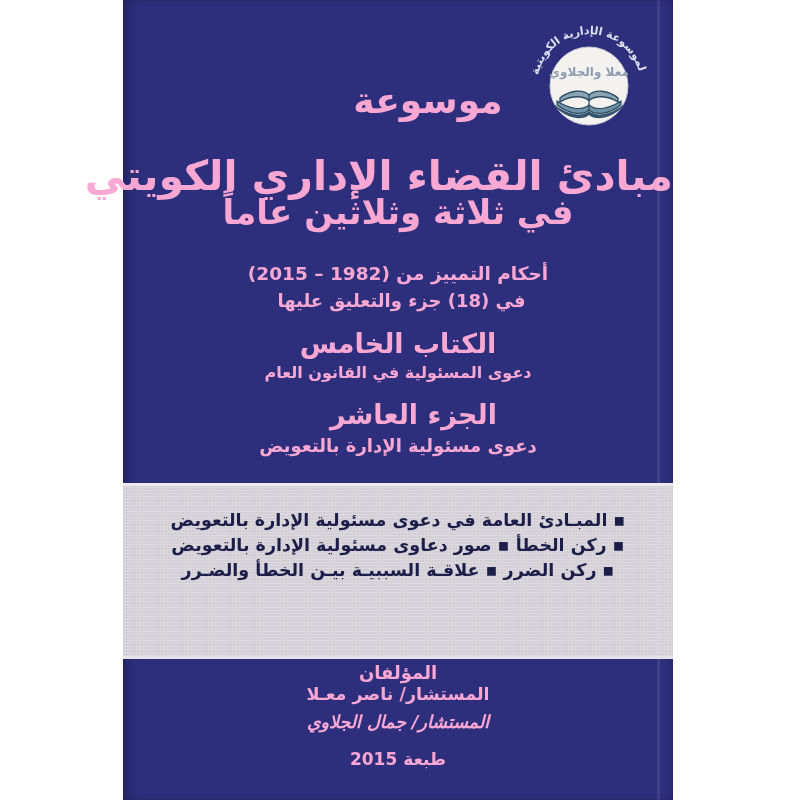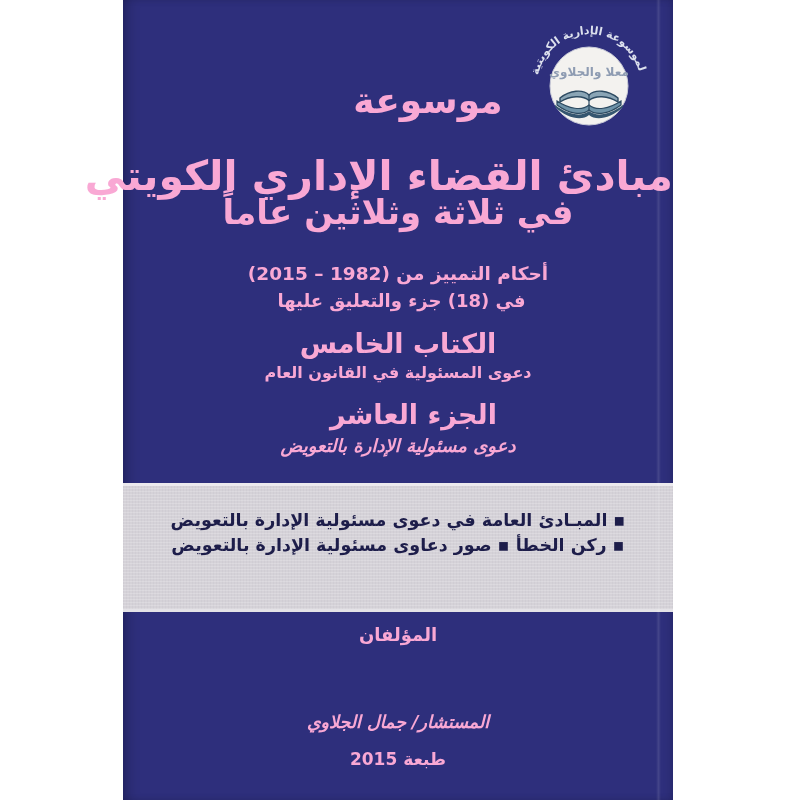--- a/index.html
+++ b/index.html
@@ -24,38 +24,38 @@
     color:#f9a8d4;font-weight:bold;white-space:nowrap;
   }
   .t1{top:80px;font-size:36px;transform:translateX(30px);}
   .t2{top:152px;font-size:41px;padding-left:48px;}
   .t3{top:192px;font-size:34px;}
   .s1{top:263px;font-size:18.5px;}
   .s2{top:290px;font-size:18px;margin-left:7px;}
   .h-big1{top:328px;font-size:27px;}
   .h-sub1{top:363px;font-size:16px;}
   .h-big2{top:399px;font-size:27px;padding-left:31px;}
-  .h-sub2{top:435px;font-size:18px;font-style:italic;}
+  .h-sub2{top:435px;font-size:18px;}
   
   .band{
-    position:absolute;left:0;top:483px;width:550px;height:129px;
+    position:absolute;left:0;top:483px;width:550px;height:176px;
     background:#d5d2d8;
     border-top:3px solid #eceaee;border-bottom:3px solid #e4e2e7;
     box-sizing:border-box;
     background-image:
       repeating-linear-gradient(0deg, rgba(255,255,255,.18) 0 1px, transparent 1px 3px),
       repeating-linear-gradient(90deg, rgba(150,145,160,.08) 0 1px, transparent 1px 3px);
     padding-top:22px;
   }
   .band .bline{
     direction:rtl;text-align:center;color:#1d1d4a;font-weight:bold;
     font-size:17.5px;line-height:25px;white-space:nowrap;
   }
   
-  .f-label{top:624px;font-size:18px;text-align:center;}
+  .f-label{top:662px;font-size:18px;text-align:center;}
   .f-a1{top:684px;font-size:17.5px;}
   .f-a2{top:712px;font-size:17.5px;font-style:italic;}
   .f-ed{top:749px;font-size:17px;}
   
   .logo{position:absolute;left:397px;top:8px;width:160px;height:135px;}
   .logo text{font-family:"DejaVu Sans",sans-serif;}
   .arc-text{font-size:11px;font-weight:bold;fill:#dde1ee;letter-spacing:.5px;}
   .logo-name{font-size:12px;font-weight:bold;fill:#8e9cb2;}
 </style>
 </head>
@@ -90,20 +90,22 @@
 
     <div class="line h-big1">الكتاب الخامس</div>
     <div class="line h-sub1">دعوى المسئولية في القانون العام</div>
 
     <div class="line h-big2">الجزء العاشر</div>
     <div class="line h-sub2">دعوى مسئولية الإدارة بالتعويض</div>
 
     <div class="band">
       <div class="bline">▪ المبـادئ العامة في دعوى مسئولية الإدارة بالتعويض</div>
       <div class="bline">▪ ركن الخطأ ▪ صور دعاوى مسئولية الإدارة بالتعويض</div>
+      <div class="bline">▪ ركن الضرر ▪ علاقـة السببيـة بيـن الخطأ والضـرر</div>
     </div>
 
     <div class="line f-label">المؤلفان</div>
+    <div class="line f-a1">المستشار/ ناصر معـلا</div>
     <div class="line f-a2">المستشار/ جمال الجلاوي</div>
     <div class="line f-ed">طبعة 2015</div>
 
   </div>
 </div>
 
 </body></html>

